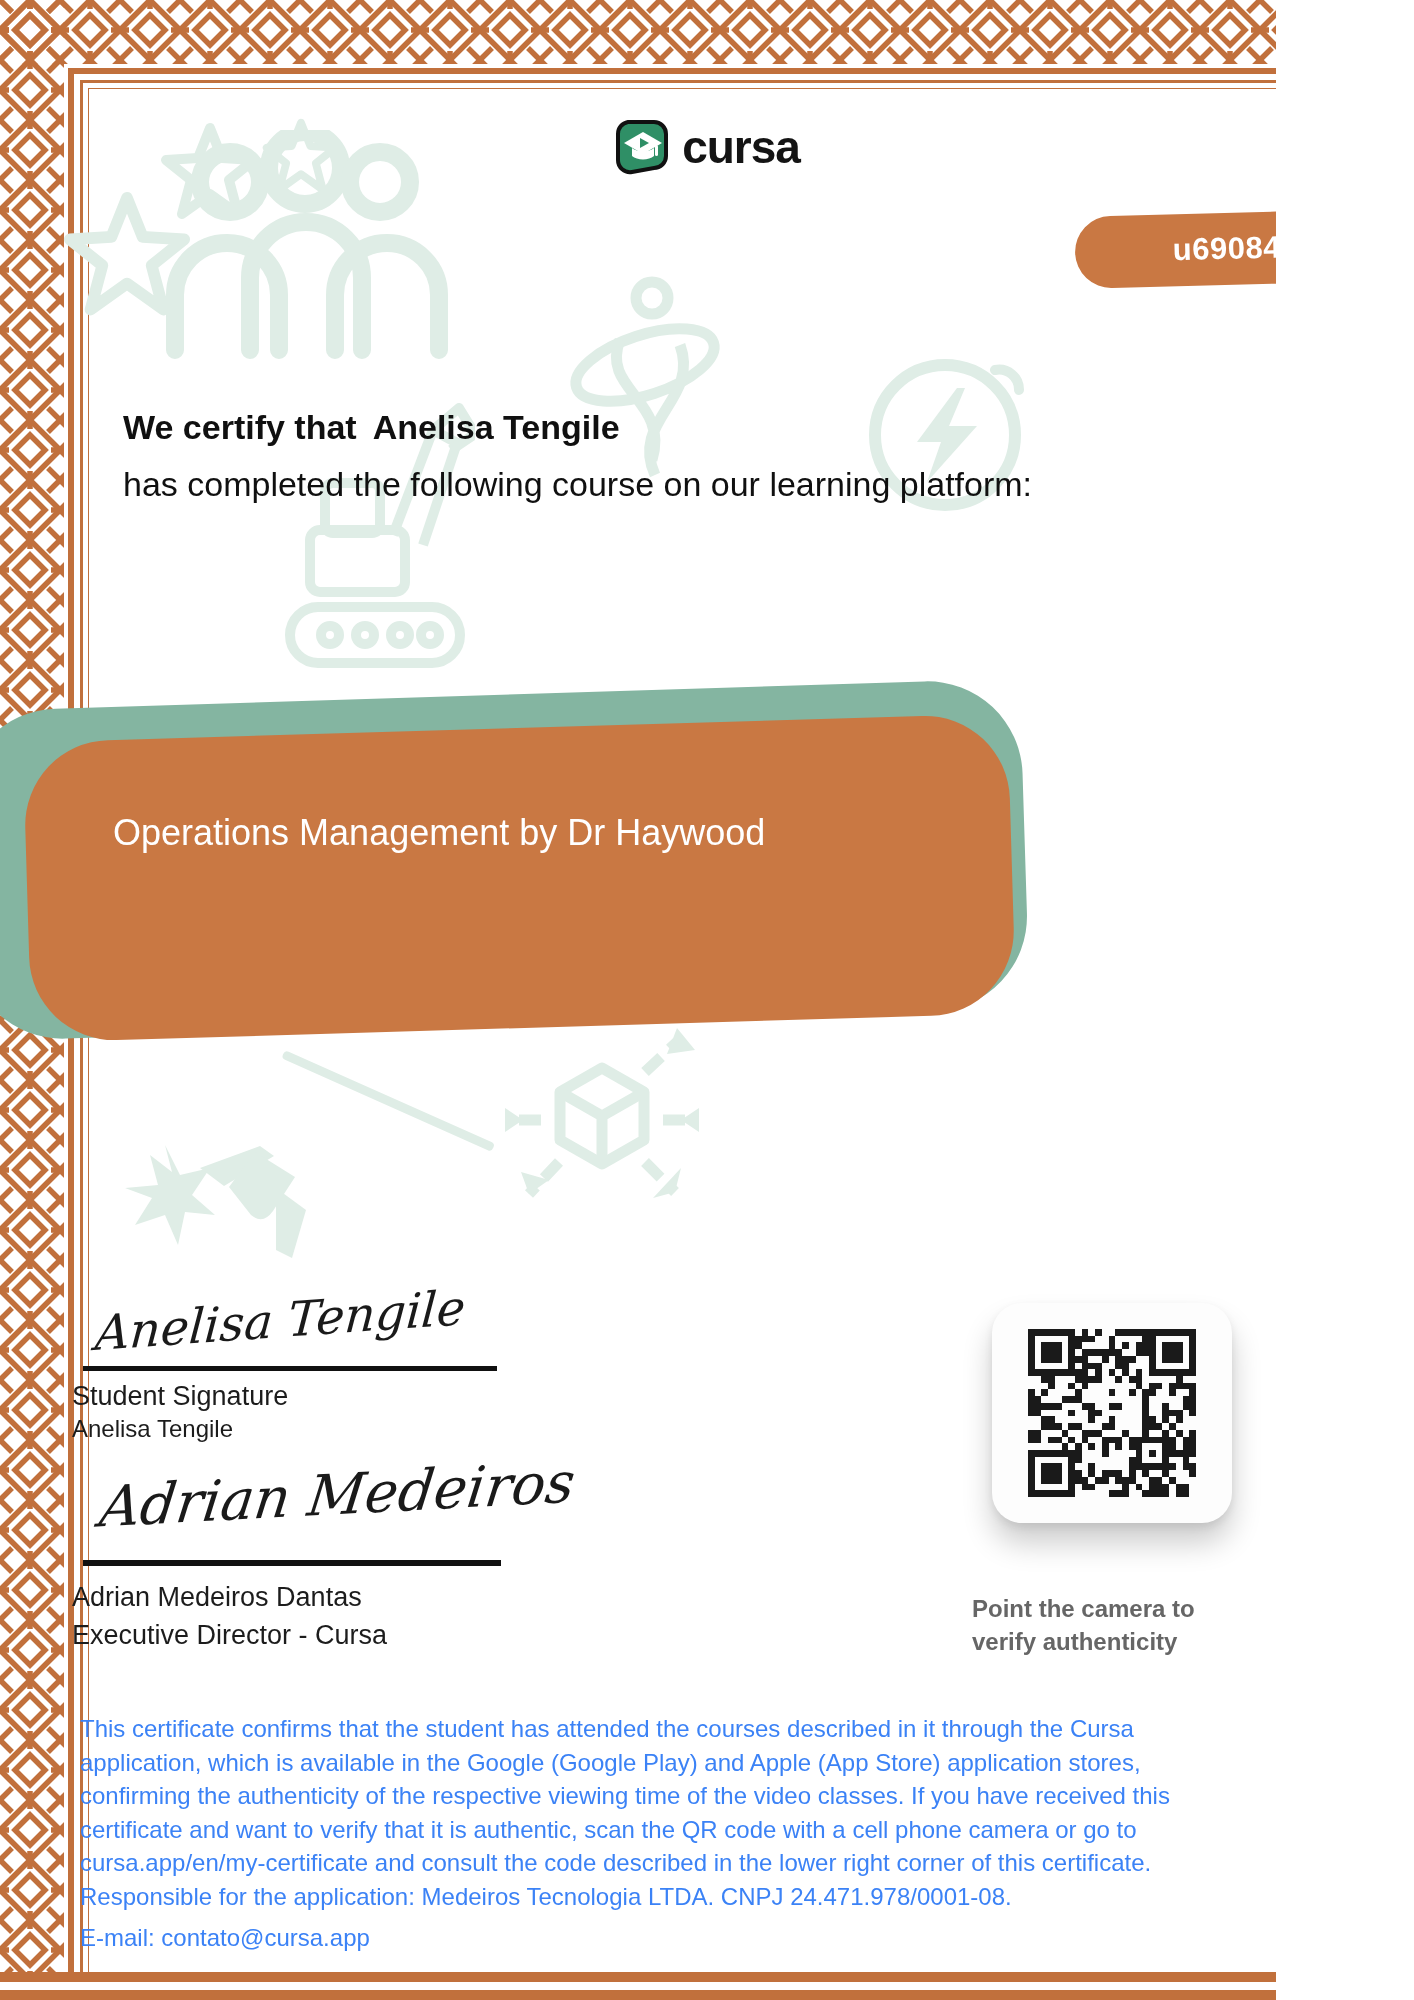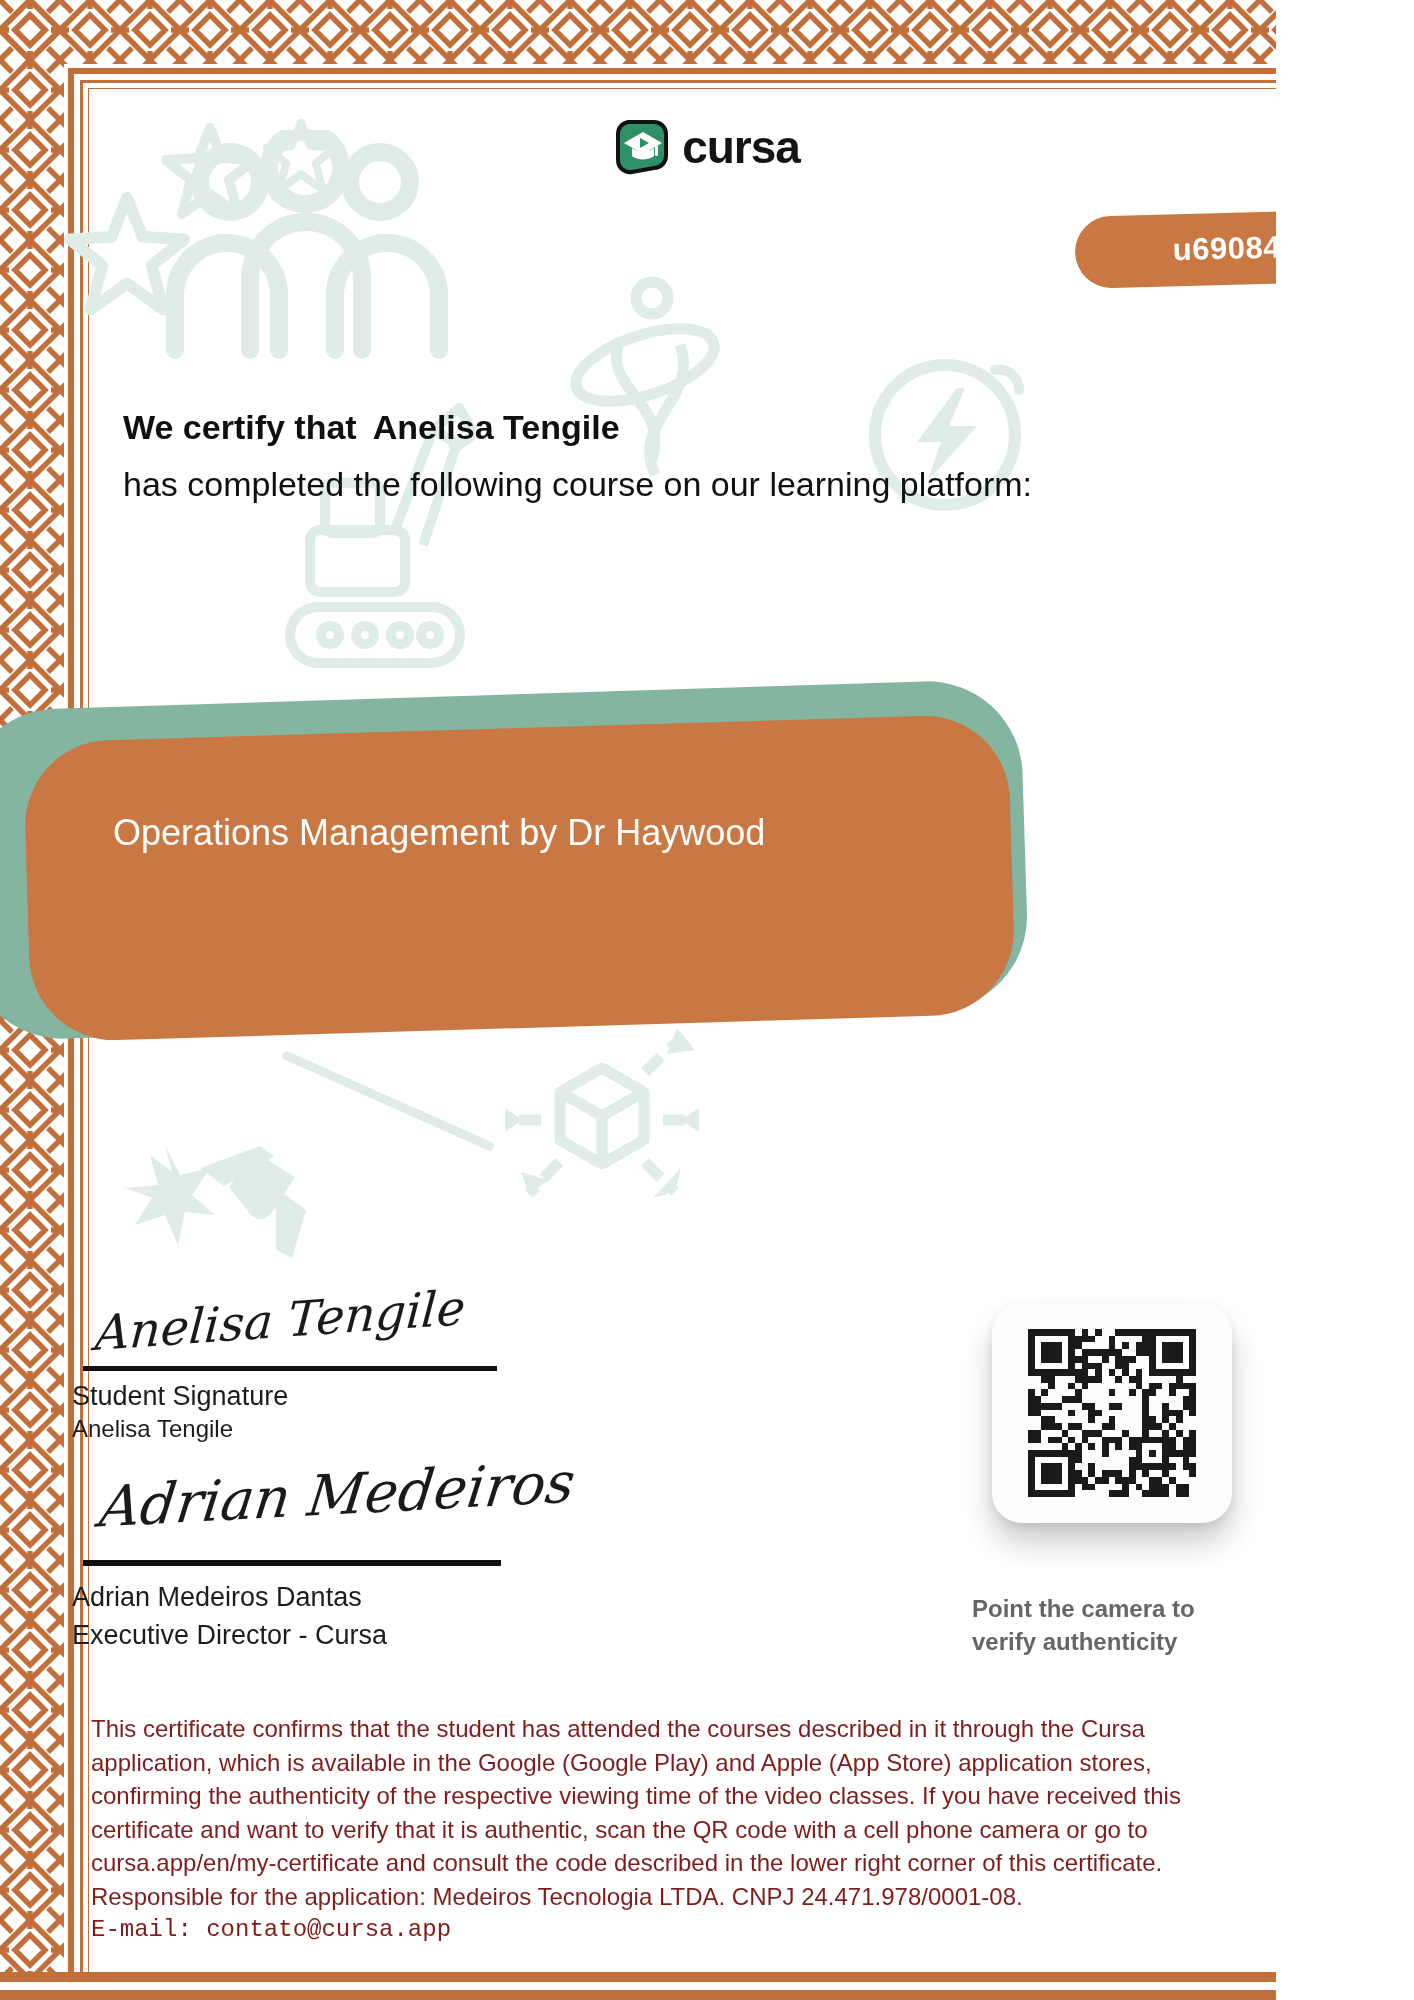--- a/index.html
+++ b/index.html
@@ -75,22 +75,22 @@
     position:absolute; left:992px; top:1303px; width:240px; height:220px;
     background:#fdfdfd; border-radius:30px; z-index:4;
     box-shadow:0 20px 30px rgba(0,0,0,0.20), 0 4px 8px rgba(0,0,0,0.08);
     display:flex; align-items:flex-start; justify-content:center; padding-top:26px;
   }
   .qr-caption { position:absolute; left:972px; top:1592px; width:280px; text-align:left; z-index:4;
     font-size:24px; font-weight:700; color:#666666; line-height:33px; }
 
   
   .footer-text { position:absolute; left:80px; top:1712px; width:1115px; z-index:4;
-    font-size:24px; line-height:33.5px; color:#7f1d1d;padding-left:11px; }
-  .footer-text .email { margin-top:0px;font-family:Liberation Mono, monospace; }
+    font-size:24px; line-height:33.5px; color:#3b82f6; }
+  .footer-text .email { margin-top:8px; }
 </style>
 </head>
 <body>
 
 <div class="page">
 
   <svg class="border-svg" width="1414" height="2000">
     <defs>
       <pattern id="fret" width="60" height="60" patternUnits="userSpaceOnUse">
         <g stroke="#C1703C" stroke-width="5.5" fill="none">

